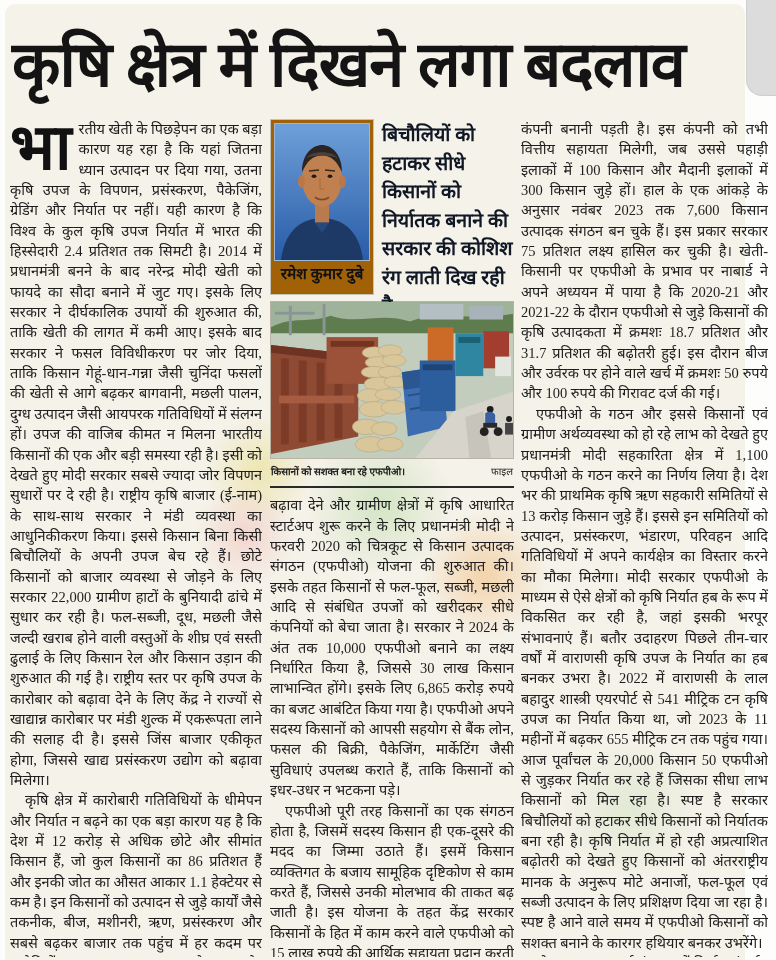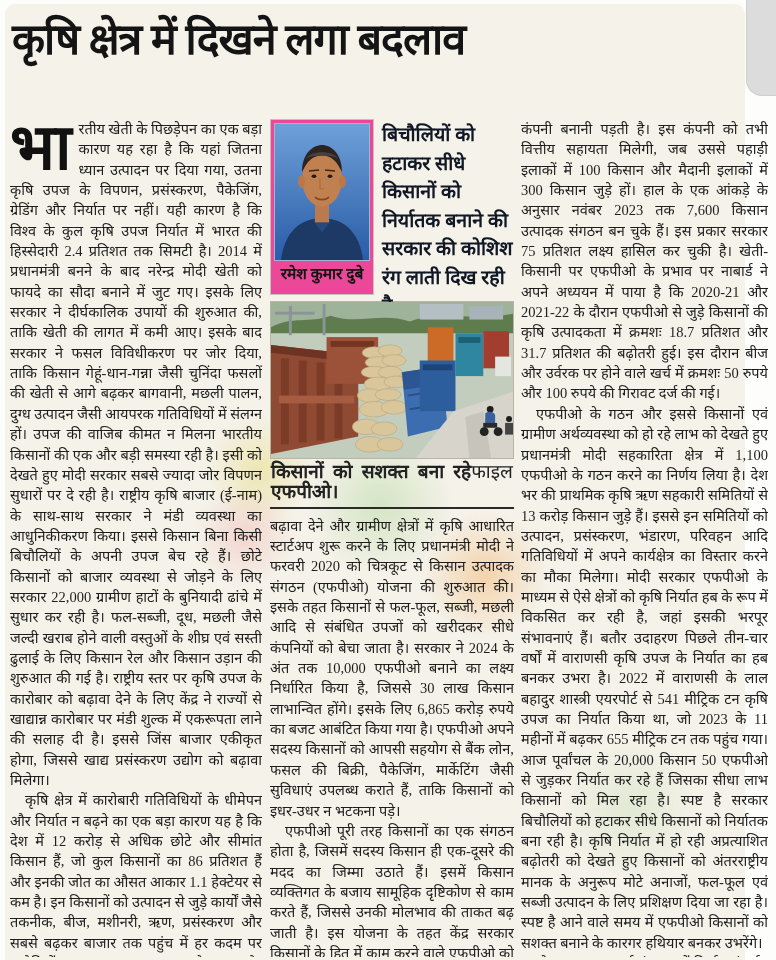--- a/index.html
+++ b/index.html
@@ -16,45 +16,45 @@
     background:radial-gradient(circle, rgba(228,215,110,.45), rgba(228,215,110,0) 70%); }
   .blob.pink { left:195px; top:485px; width:100px; height:100px;
     background:radial-gradient(circle, rgba(238,170,165,.40), rgba(238,170,165,0) 70%); }
   .blob.green { left:300px; top:440px; width:160px; height:130px;
     background:radial-gradient(circle, rgba(150,205,130,.35), rgba(150,205,130,0) 70%); }
   .blob.orange { left:420px; top:510px; width:130px; height:130px;
     background:radial-gradient(circle, rgba(240,160,70,.38), rgba(240,160,70,0) 68%); }
   .blob.green2 { left:560px; top:740px; width:140px; height:140px;
     background:radial-gradient(circle, rgba(175,210,155,.28), rgba(175,210,155,0) 70%); }
 
-  .headline { position:absolute; left:12px; top:8px; width:700px;
-    font-size:43px; font-weight:700; color:#141414; letter-spacing:-1px; line-height:1.5; }
+  .headline { position:absolute; left:12px; top:18px; width:700px;
+    font-size:63px; font-weight:700; color:#141414; letter-spacing:-1px; line-height:1.5; }
 
   .col { position:absolute; top:119px; height:838px; overflow:hidden;
     font-size:14.5px; line-height:20.35px; text-align:justify; color:#1d1d1d; }
   .col p.indent { text-indent:15px; }
   #col1 { left:10px;  width:252px; }
   #col2 { left:270px; width:244px; }
   #col3 { left:521px; width:247px; }
 
   .dropcap { float:left; font-size:64px; line-height:54px; font-weight:700;
     padding:2px 7px 0 0; color:#111; }
 
   .inset-row { display:flex; gap:8px; height:176px; margin-bottom:6px; }
-  .portrait-box { width:104px; flex:0 0 104px; background:#ec4899; border:1px solid #c5c2b8;
+  .portrait-box { width:104px; flex:0 0 104px; background:#a16207; border:1px solid #c5c2b8;
     padding:3px 3px 1px 3px; display:flex; flex-direction:column; }
   .portrait-img { width:100%; height:138px; border:1px solid #9fb6d2; display:block; }
   .portrait-caption { text-align:center; font-weight:700; font-size:15.5px;
     line-height:26px; color:#111; white-space:nowrap; }
   .pull-quote { flex:1; font-size:19.5px; font-weight:700; line-height:28.5px;
     color:#101826; text-align:left; padding-top:2px; }
 
   .truck-photo { width:244px; height:158px; display:block; border:1px solid #b9b4a6; }
   .photo-caption-row { display:flex; justify-content:space-between; align-items:flex-start;
-    font-size:19px; font-weight:700; color:#222; padding:3px 1px 4px 1px;
+    font-size:10px; font-weight:700; color:#222; padding:3px 1px 4px 1px;
     border-bottom:2px solid #2a2a2a; margin-bottom:7px; }
   .photo-credit { font-weight:400; }
 
   .author-note { text-indent:12px; }
 </style>
 </head>
 <body>
 
 <div class="stage">
   <div class="paper"></div>

